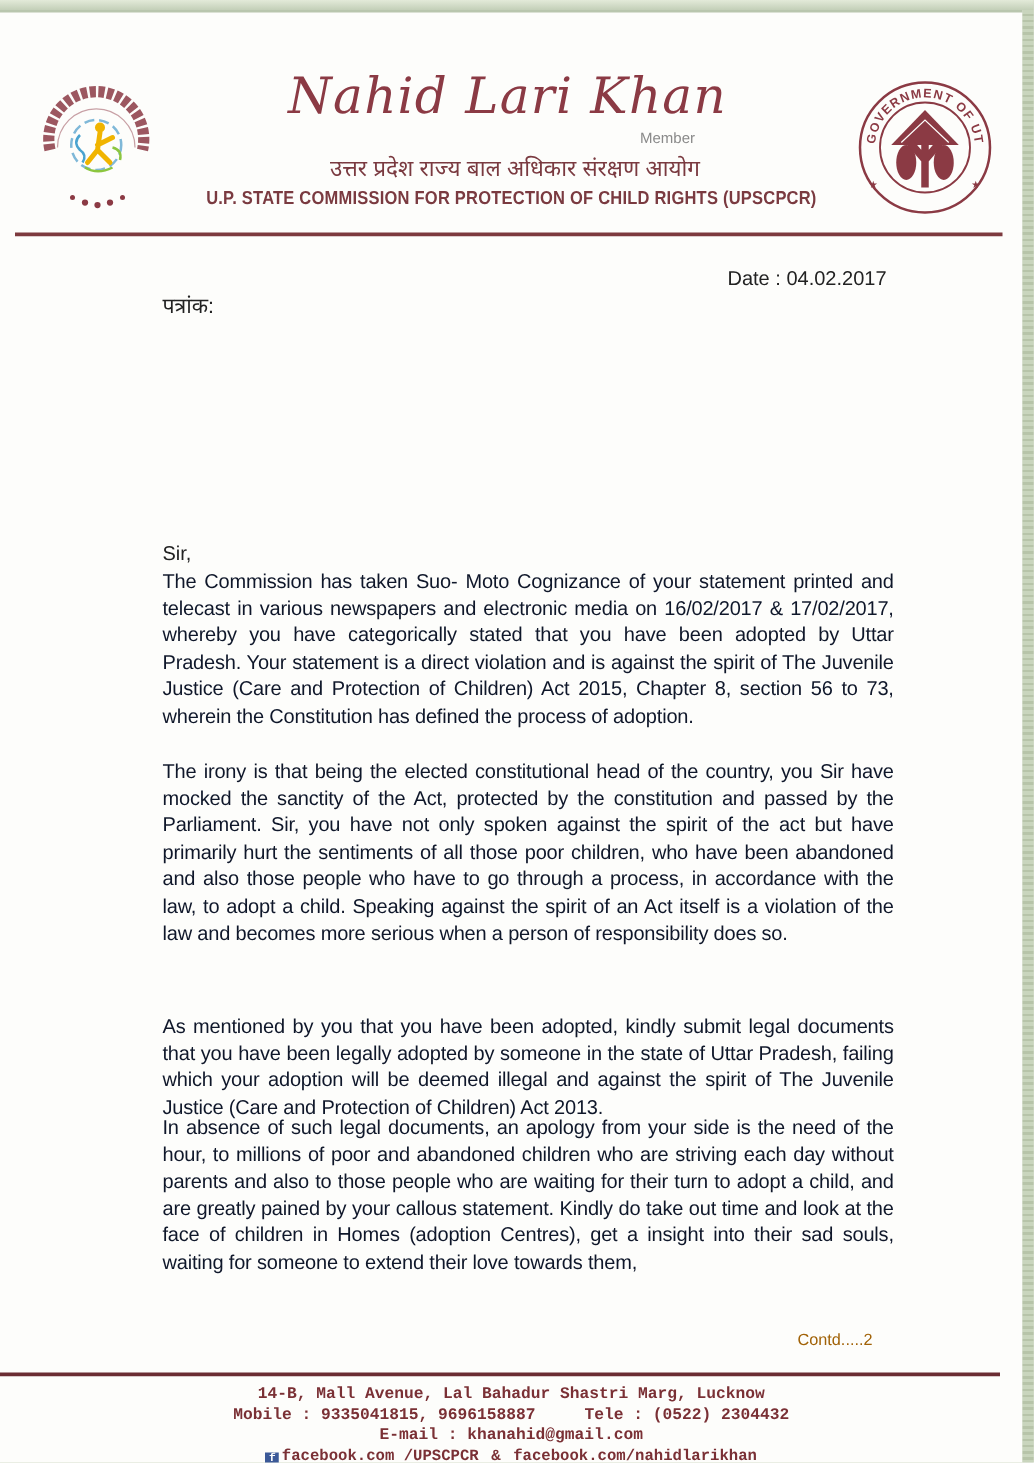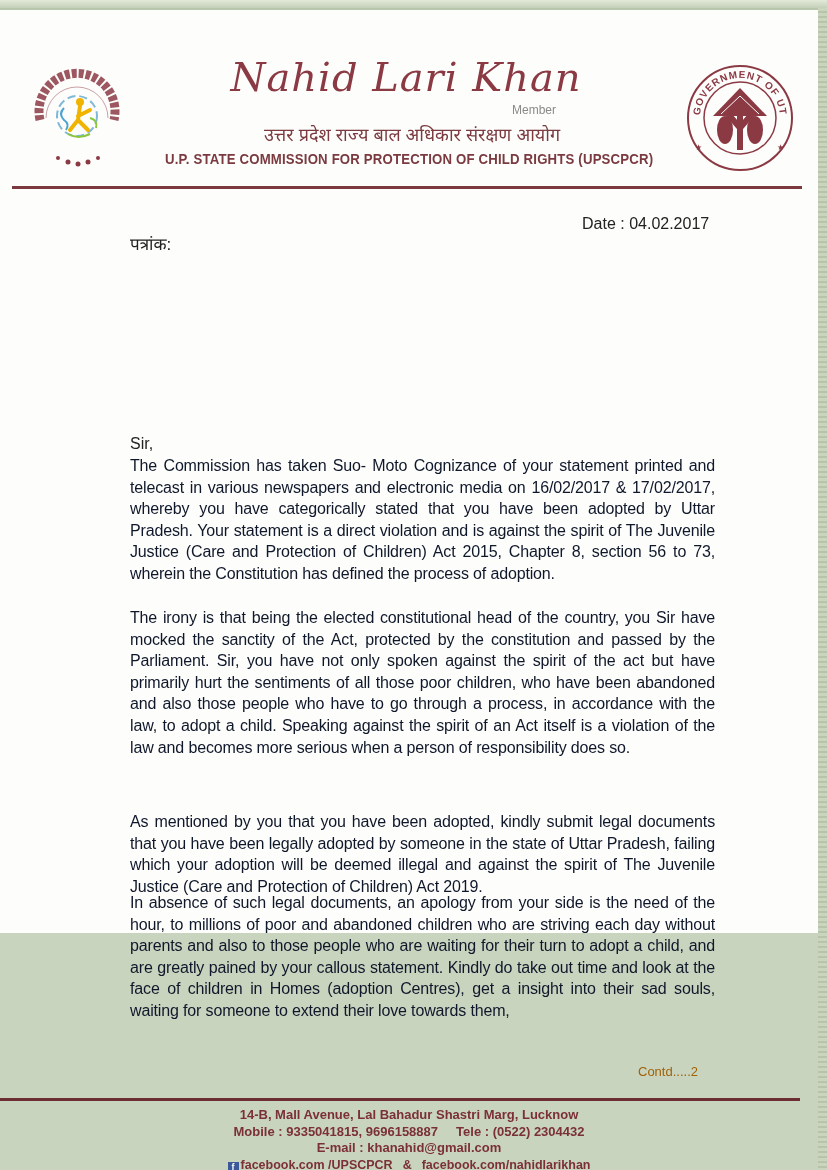--- a/index.html
+++ b/index.html
@@ -5,21 +5,21 @@
     * { box-sizing: border-box; margin: 0; padding: 0; }
     html, body { width: 827px; height: 1170px; overflow: hidden; }
     body {
       background: #c9d4bf;
       font-family: "Liberation Sans", sans-serif;
       position: relative;
     }
     .page {
       position: absolute;
       left: 0; top: 8px;
-      width: 818px; height: 925px;
+      width: 818px; height: 1162px;
       background: #fdfdfb;
       border-top: 2px solid #b9c6ae;
     }
     .top-strip {
       position: absolute; left: 0; top: 0; width: 827px; height: 8px;
       background: linear-gradient(#e3ead9, #c3cfb8);
     }
     .right-strip {
       position: absolute; right: 0; top: 8px; width: 9px; height: 1162px;
       background: repeating-linear-gradient(#c9d5bd 0 3px, #b7c4a9 3px 5px);
@@ -86,21 +86,21 @@
 
     
     .divider-bottom {
       position: absolute; left: 0; top: 1088px; width: 800px; height: 3px;
       background: #6b2d33;
     }
     .footer {
       position: absolute; left: 0; top: 1097px; width: 818px; text-align: center;
       color: #7a3035; font-weight: bold; font-size: 13px; line-height: 16.5px;
     }
-    .footer .line { display: block; }
+    .footer .line { display: block; font-family: Liberation Mono, monospace; }
     .footer .fb-line { font-weight: bold; font-size: 12.5px; }
     .fb-icon {
       display: inline-block; width: 11px; height: 11px; background: #3b5998;
       color: #fff; font-size: 9px; line-height: 11px; text-align: center;
       vertical-align: -1px; margin-right: 2px; font-weight: bold;
     }
     .amp { margin: 0 10px; }
   </style>
 </head>
 <body>
@@ -150,21 +150,21 @@
   <div class="divider-top"></div>
 
   <div class="ref">पत्रांक:</div>
   <div class="date">Date : 04.02.2017</div>
 
 
   <div class="salutation">Sir,</div>
 
   <p class="para p1">The Commission has taken Suo- Moto Cognizance of your statement printed and telecast in various newspapers and electronic media on 16/02/2017 &amp; 17/02/2017, whereby you have categorically stated that you have been adopted by Uttar Pradesh. Your statement is a direct violation and is against the spirit of The Juvenile Justice (Care and Protection of Children) Act 2015, Chapter 8, section 56 to 73, wherein the Constitution has defined the process of adoption.</p>
   <p class="para p2">The irony is that being the elected constitutional head of the country, you Sir have mocked the sanctity of the Act, protected by the constitution and passed by the Parliament. Sir, you have not only spoken against the spirit of the act but have primarily hurt the sentiments of all those poor children, who have been abandoned and also those people who have to go through a process, in accordance with the law, to adopt a child. Speaking against the spirit of an Act itself is a violation of the law and becomes more serious when a person of responsibility does so.</p>
-  <p class="para p3">As mentioned by you that you have been adopted, kindly submit legal documents that you have been legally adopted by someone in the state of Uttar Pradesh, failing which your adoption will be deemed illegal and against the spirit of The Juvenile Justice (Care and Protection of Children) Act 2019.</p>
+  <p class="para p3">As mentioned by you that you have been adopted, kindly submit legal documents that you have been legally adopted by someone in the state of Uttar Pradesh, failing which your adoption will be deemed illegal and against the spirit of The Juvenile Justice (Care and Protection of Children) Act 2013.</p>
   <p class="para p4">In absence of such legal documents, an apology from your side is the need of the hour, to millions of poor and abandoned children who are striving each day without parents and also to those people who are waiting for their turn to adopt a child, and are greatly pained by your callous statement. Kindly do take out time and look at the face of children in Homes (adoption Centres), get a insight into their sad souls, waiting for someone to extend their love towards them,</p>
 
   <div class="contd">Contd.....2</div>
 
   <div class="divider-bottom"></div>
 
   <div class="footer">
     <span class="line">14-B, Mall Avenue, Lal Bahadur Shastri Marg, Lucknow</span>
     <span class="line">
       <span>Mobile : 9335041815, 9696158887</span>

